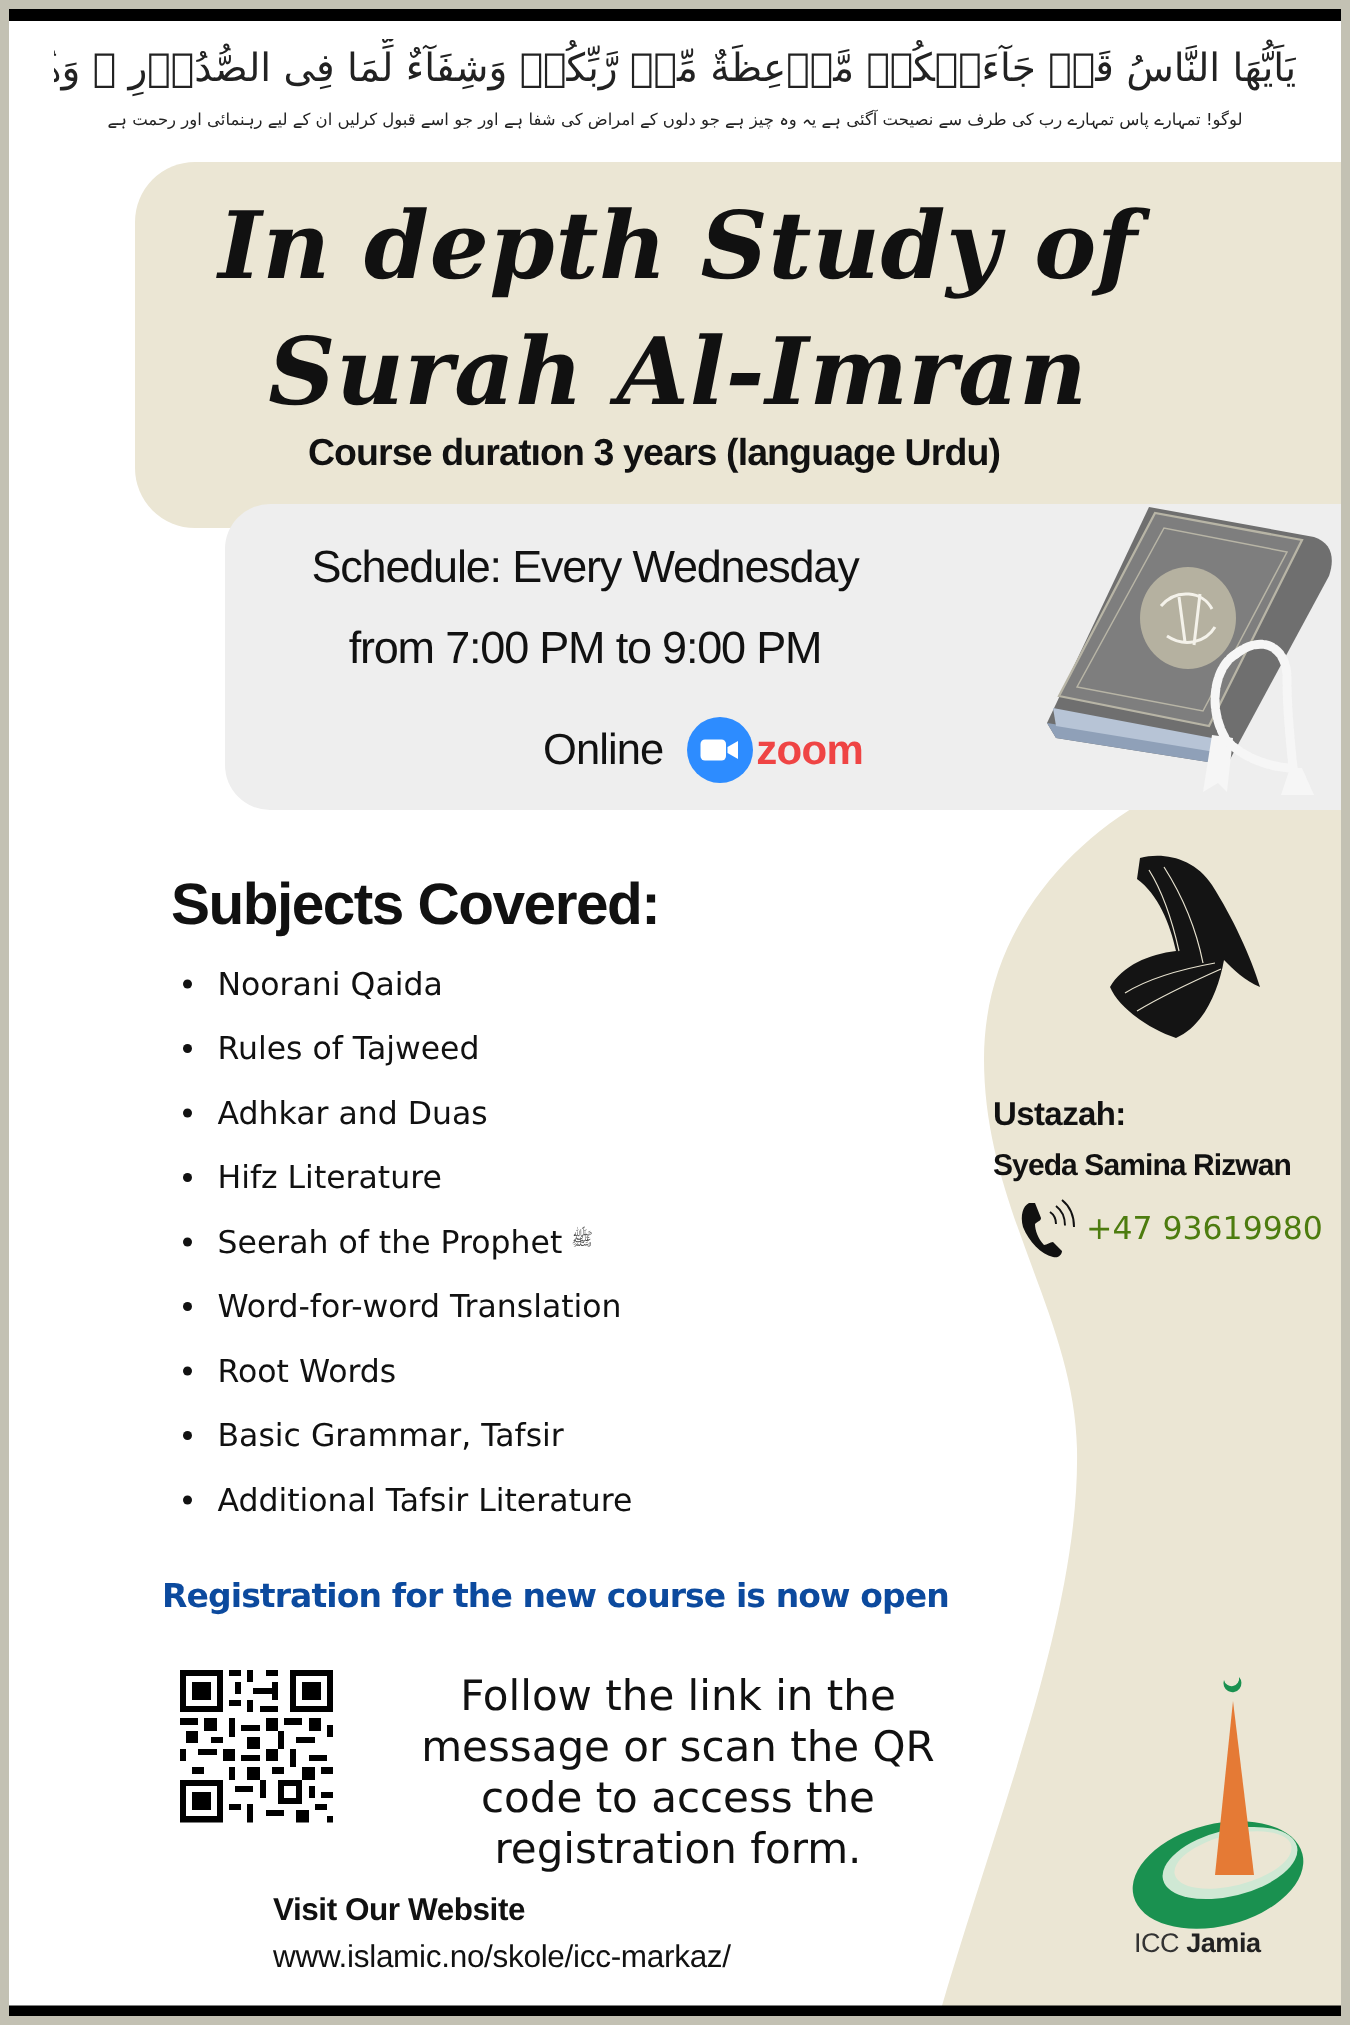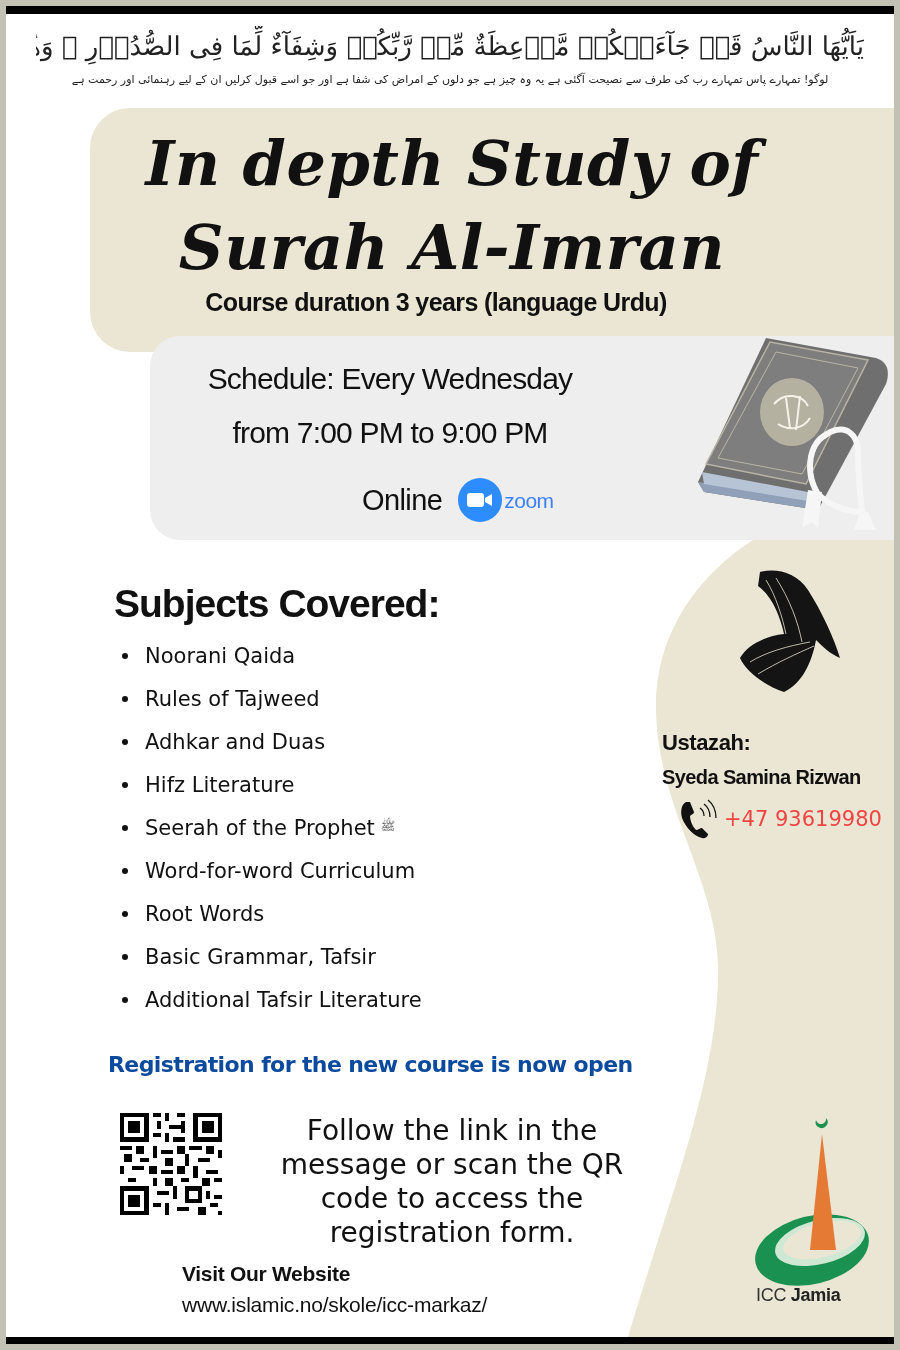--- a/index.html
+++ b/index.html
@@ -76,21 +76,21 @@
       display: flex; align-items: center; gap: 16px;
     }
     .online-label { font-size: 29px; letter-spacing: -0.6px; }
     .zoom-logo { display: flex; align-items: center; gap: 2px; }
     .zoom-circle {
       width: 44px; height: 44px; border-radius: 50%;
       background: #2d8cff;
       display: flex; align-items: center; justify-content: center;
     }
     .zoom-word {
-      font-size: 21px; font-weight: normal; color: #3b82f6;
+      font-size: 28px; font-weight: bold; color: #ef4444;
       letter-spacing: -0.5px; line-height: 1;
     }
 
     .book { position: absolute; left: 686px; top: 326px; width: 210px; height: 200px; }
 
     .subjects-title {
       position: absolute; left: 108px; top: 576px;
       font-size: 39px; font-weight: bold; letter-spacing: -1px; color: #111;
     }
     .subjects-list {
@@ -115,21 +115,21 @@
     .ustazah-name {
       position: absolute; left: 656px; top: 760px;
       font-size: 20px; font-weight: bold; letter-spacing: -0.6px;
     }
     .phone-row {
       position: absolute; left: 674px; top: 792px;
       display: flex; align-items: center; gap: 6px;
     }
     .phone-number {
       font-family: "DejaVu Sans", sans-serif;
-      font-size: 21px; color: #ef4444;
+      font-size: 21px; color: #4d7c0f;
     }
 
     .reg-heading {
       position: absolute; left: 102px; top: 1046px;
       font-family: "DejaVu Sans", sans-serif;
       font-size: 22px; font-weight: bold; color: #0c4a9e; letter-spacing: -0.6px;
     }
     .qr { position: absolute; left: 114px; top: 1107px; width: 102px; height: 102px; }
     .reg-text {
       position: absolute; left: 246px; top: 1108px; width: 400px;
@@ -226,21 +226,21 @@
         <span class="bullet"></span>
         <span>Hifz Literature</span>
       </li>
     <li>
         <span class="bullet"></span>
         <span>Seerah of the Prophet</span>
         <span class="pbuh">ﷺ</span>
       </li>
     <li>
         <span class="bullet"></span>
-        <span>Word-for-word Curriculum</span>
+        <span>Word-for-word Translation</span>
       </li>
     <li>
         <span class="bullet"></span>
         <span>Root Words</span>
       </li>
     <li>
         <span class="bullet"></span>
         <span>Basic Grammar, Tafsir</span>
       </li>
     <li>

